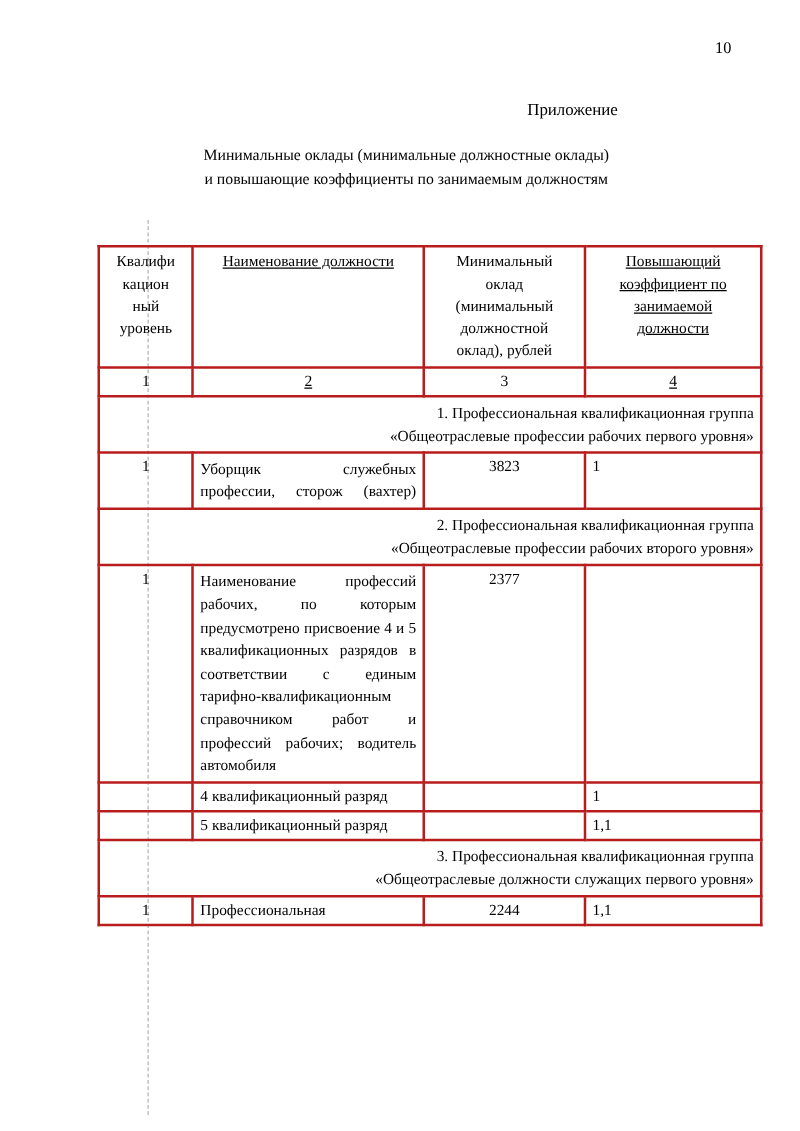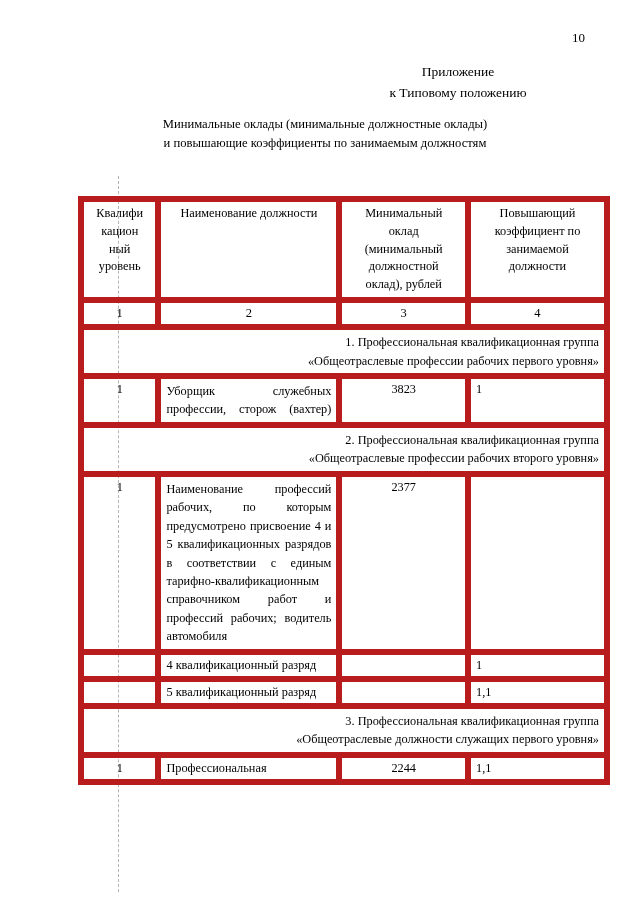--- a/index.html
+++ b/index.html
@@ -23,21 +23,21 @@
   }
   .page-number {
     position: absolute;
     right: 55px;
     top: 30px;
     font-size: 13px;
   }
   .addressee {
     position: absolute;
     right: 52px;
-    top: 62px;
+    top: 78px;
     text-align: center;
     font-size: 13.5px;
     line-height: 1.55;
     width: 260px;
   }
   .addressee div { white-space: nowrap; text-align: center; }
   .doc-title {
     position: absolute;
     left: 70px;
     top: 115px;
@@ -49,21 +49,21 @@
   }
   table.main {
     position: absolute;
     left: 78px;
     top: 196px;
     width: 532px;
     border-collapse: collapse;
     font-size: 12.3px;
   }
   table.main td {
-    border: 6px solid #b91c1c;
+    border: 2px solid #b91c1c;
     padding: 3px 5px;
     vertical-align: top;
     margin-top: 33px;
   }
   .c1 { width: 68px; text-align: center; }
   .c2 { width: 192px; }
   .c3 { width: 128px; text-align: center; }
   .c4 { width: 144px; }
 
   .head td {
@@ -85,42 +85,41 @@
   }
   .justify {
     text-align: justify;
     text-align-last: justify;
     line-height: 1.5;
   }
   .justify-last-left {
     text-align: justify;
     line-height: 1.5;
   }
-  .cellcenter { text-align: center; }
+  .cellcenter { text-align: center; text-decoration: underline; }
   .cellleft { text-align: left; }
   .vline {
     position: absolute;
     left: 118px;
     top: 176px;
     width: 1px;
     height: 716px;
     border-left: 1px dashed #777;
     opacity: 0.55;
   }
 </style>
 </head>
 <body>
 
 <div class="page">
 
   <div class="page-number">10</div>
 
   <div class="addressee">
     <div>Приложение</div>
-    <div>к Типовому положению</div>
   </div>
 
   <div class="doc-title">
     <div>Минимальные оклады (минимальные должностные оклады)</div>
     <div>и повышающие коэффициенты по занимаемым должностям</div>
   </div>
 
   <div class="vline"></div>
 
   <table class="main">

